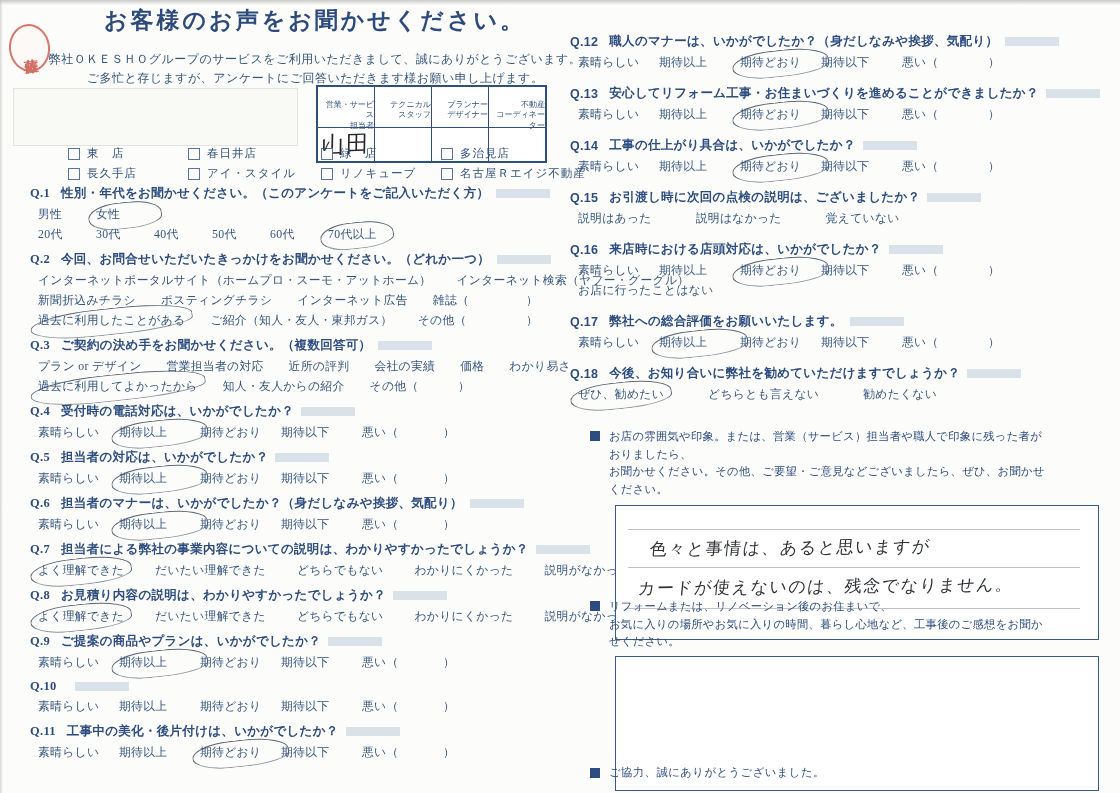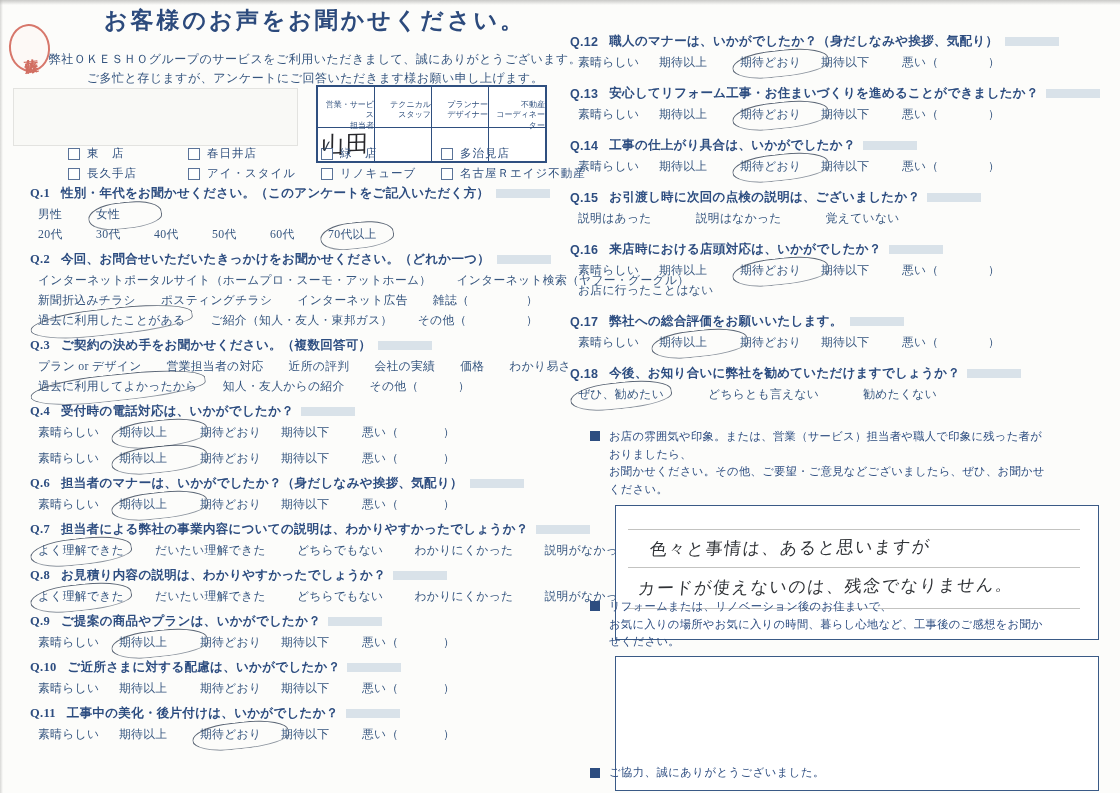--- a/index.html
+++ b/index.html
@@ -288,20 +288,25 @@
         <div class="q-row scale has-end">
           <span class="option">素晴らしい</span>
           <span class="option circled">期待以上</span>
           <span class="option">期待どおり</span>
           <span class="option">期待以下</span>
           <span class="option">悪い（</span>
           <span class="option end">）</span>
         </div>
       </div>
       <div class="question">
+        <div class="q-header">
+          <span class="q-num">Q.5</span>
+          <span class="q-title">担当者の対応は、いかがでしたか？</span>
+          <span class="q-highlight"></span>
+        </div>
         <div class="q-row scale has-end">
           <span class="option">素晴らしい</span>
           <span class="option circled">期待以上</span>
           <span class="option">期待どおり</span>
           <span class="option">期待以下</span>
           <span class="option">悪い（</span>
           <span class="option end">）</span>
         </div>
       </div>
       <div class="question">
@@ -358,21 +363,20 @@
           <span class="option circled">期待以上</span>
           <span class="option">期待どおり</span>
           <span class="option">期待以下</span>
           <span class="option">悪い（</span>
           <span class="option end">）</span>
         </div>
       </div>
       <div class="question">
         <div class="q-header">
           <span class="q-num">Q.10</span>
-          <span class="q-title">ご近所さまに対する配慮は、いかがでしたか？</span>
           <span class="q-highlight"></span>
         </div>
         <div class="q-row scale has-end">
           <span class="option">素晴らしい</span>
           <span class="option">期待以上</span>
           <span class="option">期待どおり</span>
           <span class="option">期待以下</span>
           <span class="option">悪い（</span>
           <span class="option end">）</span>
         </div>

